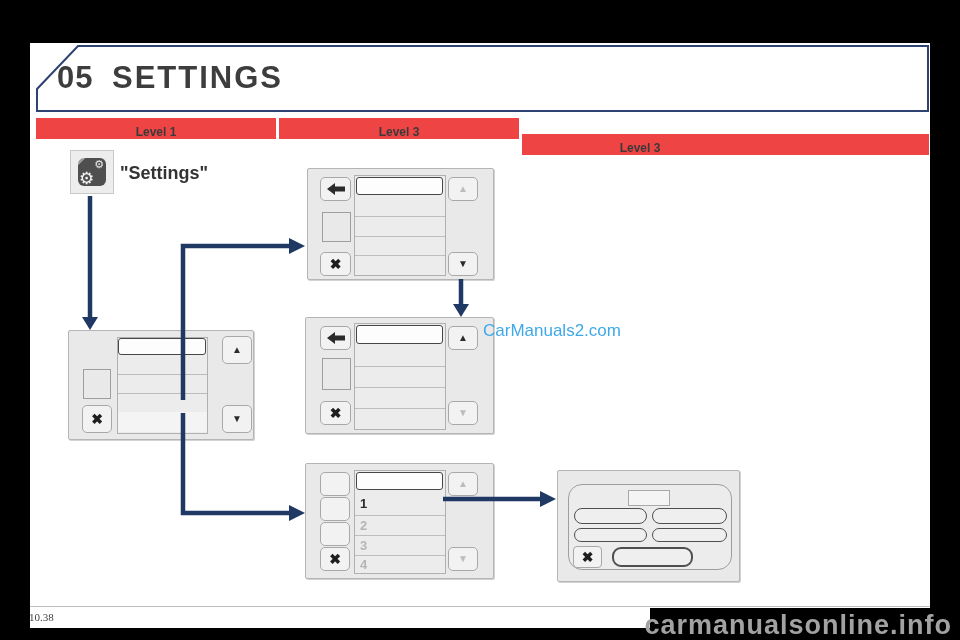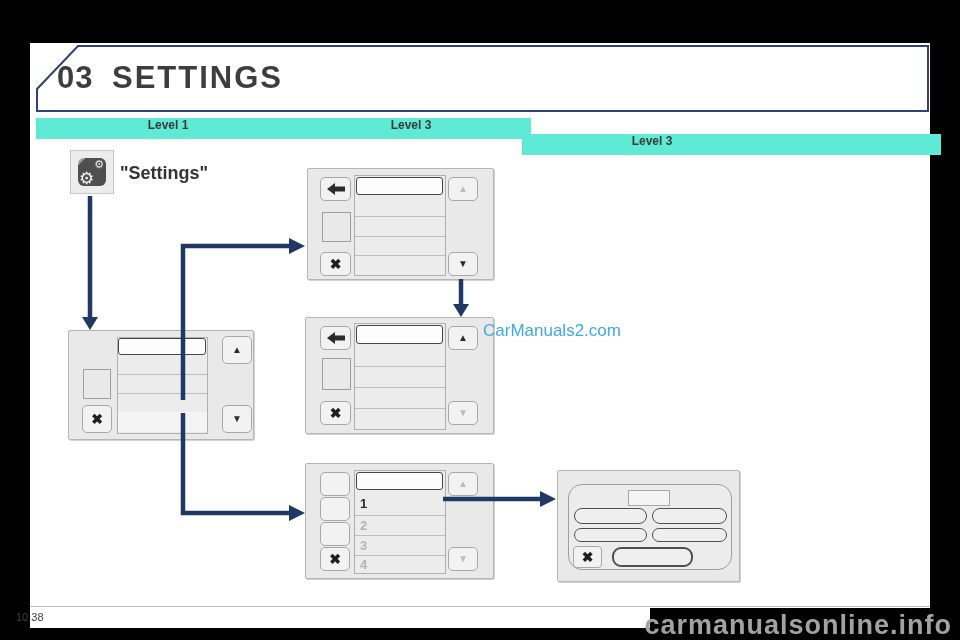--- a/index.html
+++ b/index.html
@@ -3,21 +3,21 @@
 <meta charset="utf-8">
 <style>
   html,body{margin:0;padding:0;}
   body{width:960px;height:640px;background:#000;position:relative;overflow:hidden;
        font-family:"Liberation Sans", sans-serif;}
   .abs{position:absolute;}
   #page{left:30px;top:43px;width:900px;height:585px;background:#ffffff;}
   
   #chapter{left:57px;top:60px;font-size:31px;font-weight:700;color:#3d3d3d;letter-spacing:1px;}
   #title{left:112px;top:60px;font-size:31px;font-weight:700;color:#3d3d3d;letter-spacing:2px;}
-  .levelseg{top:118px;height:21px;background:#5eead4;display:flex;align-items:flex-start;justify-content:center;padding-left:12px;}
+  .levelseg{top:118px;height:21px;background:#ef4444;display:flex;align-items:flex-end;justify-content:center;}
   .levelseg span{font-size:12px;font-weight:700;color:#3a3a3a;}
   
   .panel{position:absolute;background:#e9e9e9;border:1px solid #b5b5b5;border-radius:2px;
          box-shadow:1px 1px 0 #d2d2d2;}
   .btn{position:absolute;background:#f2f2f2;border:1.5px solid #a8a8a8;border-radius:5px;
        display:flex;align-items:center;justify-content:center;}
   .g-dark{color:#2b2b2b;font-size:10px;line-height:1;}
   .g-dis{color:#bcbcbc;font-size:10px;line-height:1;}
   .g-x{color:#1e1e1e;font-size:14px;font-weight:700;line-height:1;}
   .sq{position:absolute;background:#e9e9e9;border:1px solid #9e9e9e;}
@@ -33,33 +33,33 @@
   #menu-btn{left:70px;top:150px;width:42px;height:42px;background:#ededed;border:1px solid #c9c9c9;}
   #menu-glyph{left:7px;top:7px;width:28px;height:28px;border-radius:6px;
               background:linear-gradient(135deg,#9a9a9a 14%,#4f4f4f 14%);}
   #menu-glyph .gear-big{position:absolute;left:1px;bottom:-1px;color:#f4f4f4;font-size:17px;line-height:1;}
   #menu-glyph .gear-small{position:absolute;right:2px;top:1px;color:#e8e8e8;font-size:11px;line-height:1;}
   #menu-label{left:120px;top:163px;font-size:18px;font-weight:700;color:#333;}
   
   #wm-blue{left:483px;top:321px;font-size:17px;color:#3fa9e8;}
   #footer-line{left:30px;top:606px;width:900px;height:1px;background:#bdbdbd;}
   #black-patch{left:650px;top:608px;width:310px;height:32px;background:#000;}
-  #page-num{left:16px;top:611px;font-size:11px;color:#3f3f3f;}
+  #page-num{left:29px;top:611px;font-size:11px;color:#3f3f3f;font-family:Liberation Serif, serif;}
   #wm-gray{right:8px;top:610px;font-size:27px;font-weight:700;color:#a2a2a2;letter-spacing:1px;}
   #arrows{left:0;top:0;pointer-events:none;}
 </style>
 </head>
 <body>
 
 <div class="abs" id="page"></div>
 
 <svg class="abs" style="left:30px;top:43px;" width="900" height="72">
   <polygon points="48,3 898,3 898,68 7,68 7,46" fill="#ffffff" stroke="#2e4372" stroke-width="2"></polygon>
 </svg>
-<div class="abs" id="chapter">03</div>
+<div class="abs" id="chapter">05</div>
 <div class="abs" id="title">SETTINGS</div>
 
 <div class="abs levelseg" style="left:36px;width:240px;">
   <span>Level 1</span>
 </div>
 <div class="abs levelseg" style="left:279px;width:240px;">
   <span>Level 3</span>
 </div>
 <div class="abs levelseg" style="left:522px;width:407px;justify-content:flex-start;margin-top:16px;">
   <span style="display:block;width:236px;text-align:center;">Level 3</span>

